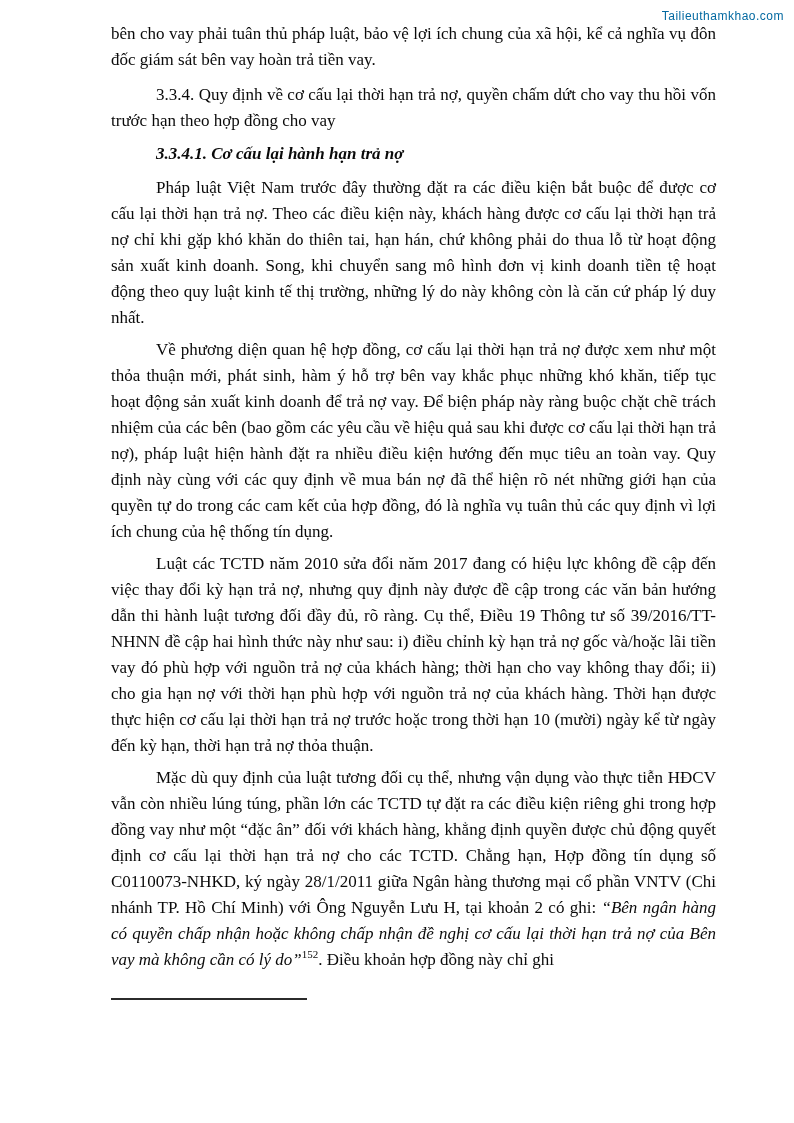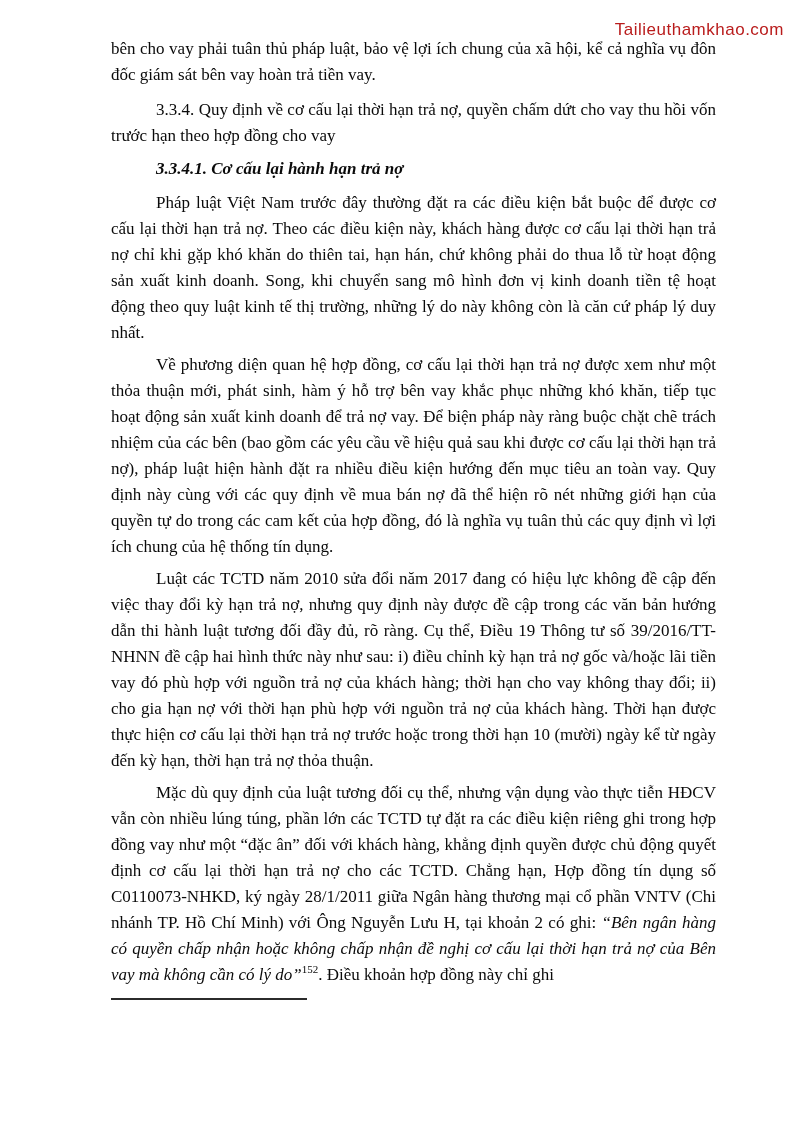--- a/index.html
+++ b/index.html
@@ -11,35 +11,35 @@
     position: relative;
     width: 794px;
     height: 1123px;
     background: #ffffff;
     overflow: hidden;
     font-family: "Liberation Serif", "DejaVu Serif", serif;
     color: #0a0a0a;
   }
   .watermark {
     position: absolute;
-    top: 20px;
+    top: 9px;
     right: 10px;
     font-family: "Liberation Sans", "DejaVu Sans", sans-serif;
-    font-size: 17px;
-    color: #b91c1c;
+    font-size: 12px;
+    color: #0369a1;
     text-shadow: 1px 1px 0 #ffffff;
     letter-spacing: 0.5px;
   }
   .page-number {
     padding-top: 32px;
     text-align: center;
     font-size: 16px;
   }
   .content {
-    margin: 36px 78px 0 111px;
+    margin: 21px 78px 0 111px;
     text-align: justify;
     font-size: 17px;
     line-height: 26px;
   }
   .content p {
     margin: 0 0 6px 0;
     text-indent: 45px;
   }
   p.noindent {
     text-indent: 0;

